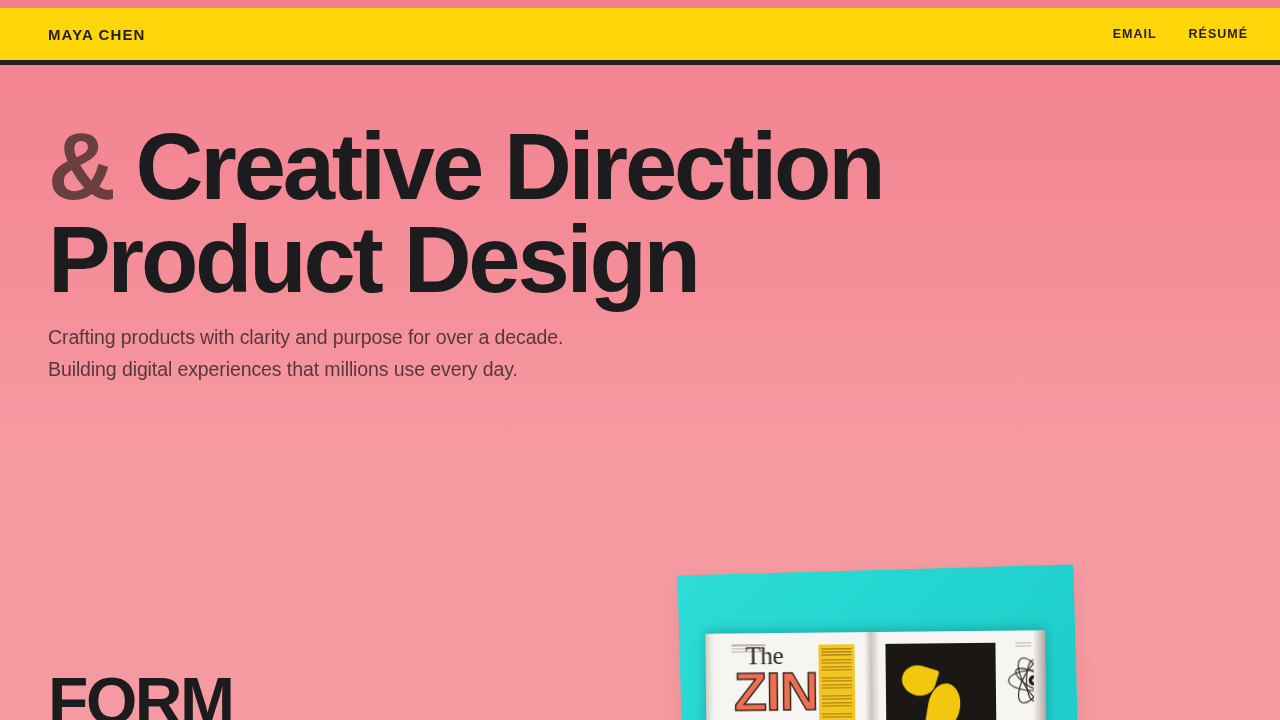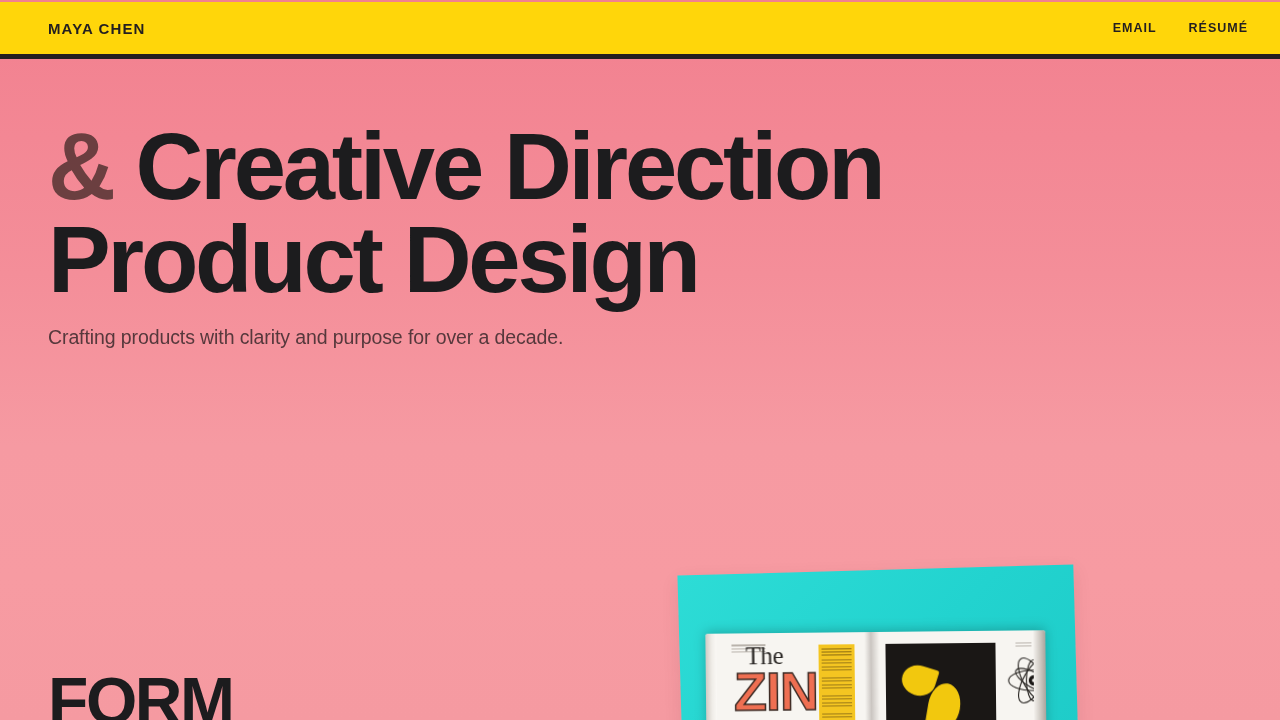--- a/index.html
+++ b/index.html
@@ -30,21 +30,21 @@
         #f48e99 38%,
         #f69aa2 62%,
         #f79ba2 80%,
         #f59aa1 100%);
     overflow:hidden;
   }
 
   
   .header {
     position:absolute;
-    top:2px; left:0;
+    top:8px; left:0;
     width:1280px;
     height:57px;
     background:#ffd60a;
     border-bottom:5px solid #231f20;
     display:flex;
     align-items:center;
     justify-content:space-between;
     padding:0 32px 0 48px;
     z-index:40;
   }
@@ -276,20 +276,21 @@
   <div class="hero">
     <h1 class="headline">
       <div>
         <span class="amp">&amp;</span><span> </span><span>Creative Direction</span>
       </div>
       <div>Product Design</div>
     </h1>
 
     <div class="subhead">
       <div>Crafting products with clarity and purpose for over a decade.</div>
+      <div>Building digital experiences that millions use every day.</div>
     </div>
   </div>
 
   <div class="section-word">FORM</div>
 
   <div class="showcase">
 
     <div class="teal-card"></div>
 
     <div class="book">

